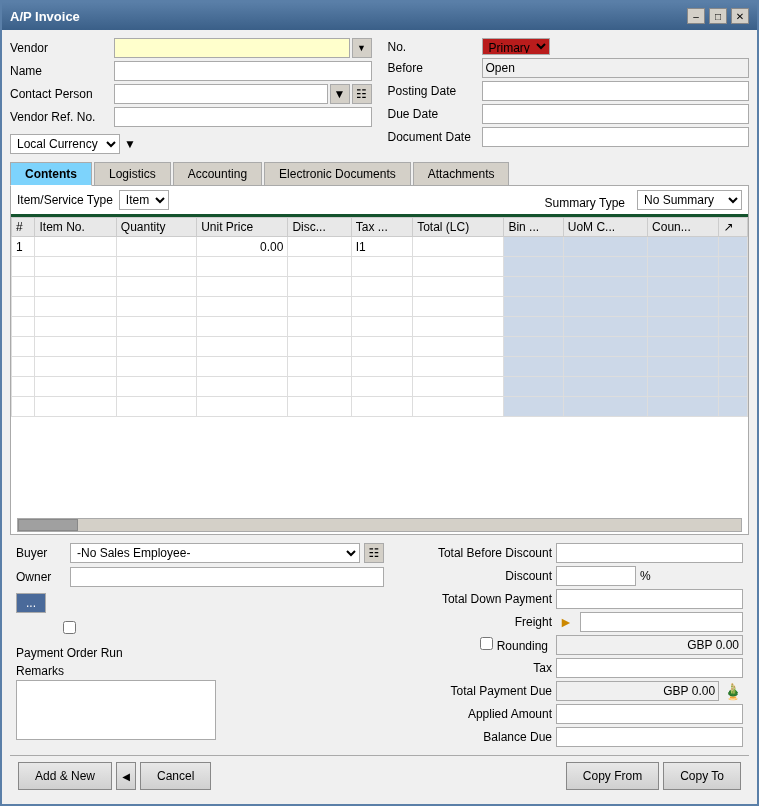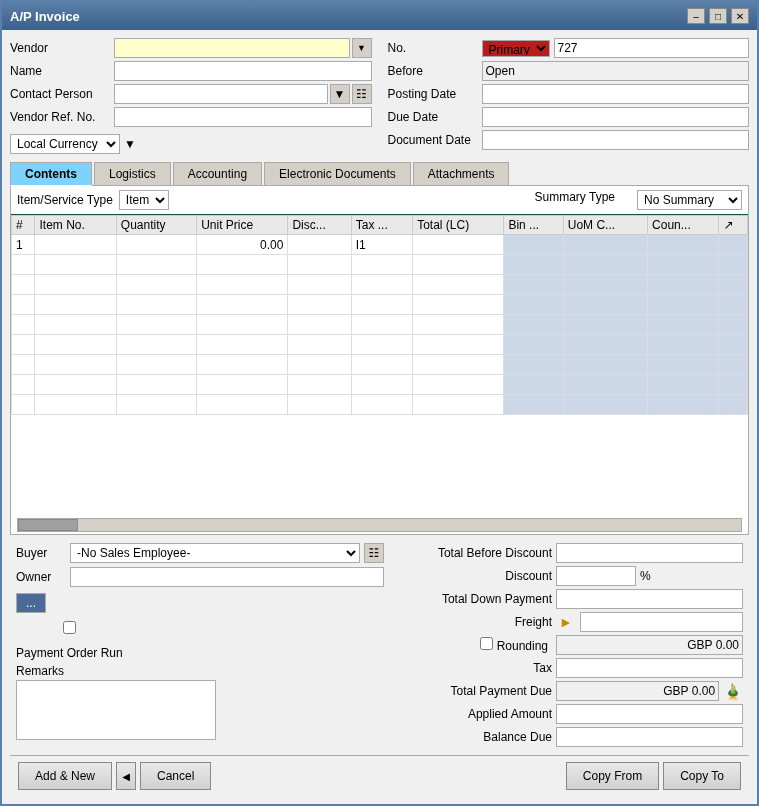--- a/index.html
+++ b/index.html
@@ -293,28 +293,28 @@
       font-size: 10px;
       display: flex; align-items: center; justify-content: center;
     }
     .footer-spacer { flex: 1; }
 
     .top-rows {
       display: flex;
       align-items: center;
       gap: 0;
       padding: 4px 6px;
-      border-bottom: 1px solid #14532d;
+      border-bottom: 3px solid #14532d;
     }
 
     .item-service-type-area {
       display: flex; align-items: center; gap: 6px;
     }
     .summary-type-area {
-      display: flex; align-items: flex-start; gap: 22px;
+      display: flex; align-items: flex-end; gap: 12px;
       margin-left: auto;
     }
   </style>
 </head>
 <body>
 
 <div class="window">
 
   <div class="title-bar">
     <span class="title-bar-title">A/P Invoice</span>
@@ -360,21 +360,20 @@
           <span>▼</span>
         </div>
       </div>
 
       <div class="right-fields">
         <div class="field-row">
           <span class="field-label">No.</span>
           <select class="field-select">
             <option>Primary</option>
           </select>
-          <input class="field-input" type="text" value="727" style="width: 80px;">
         </div>
         <div class="field-row">
           <span class="field-label">Before</span>
           <input class="field-input readonly" type="text" value="Open" style="">
         </div>
         <div class="field-row">
           <span class="field-label">Posting Date</span>
           <input class="field-input" type="text" style="">
         </div>
         <div class="field-row">

